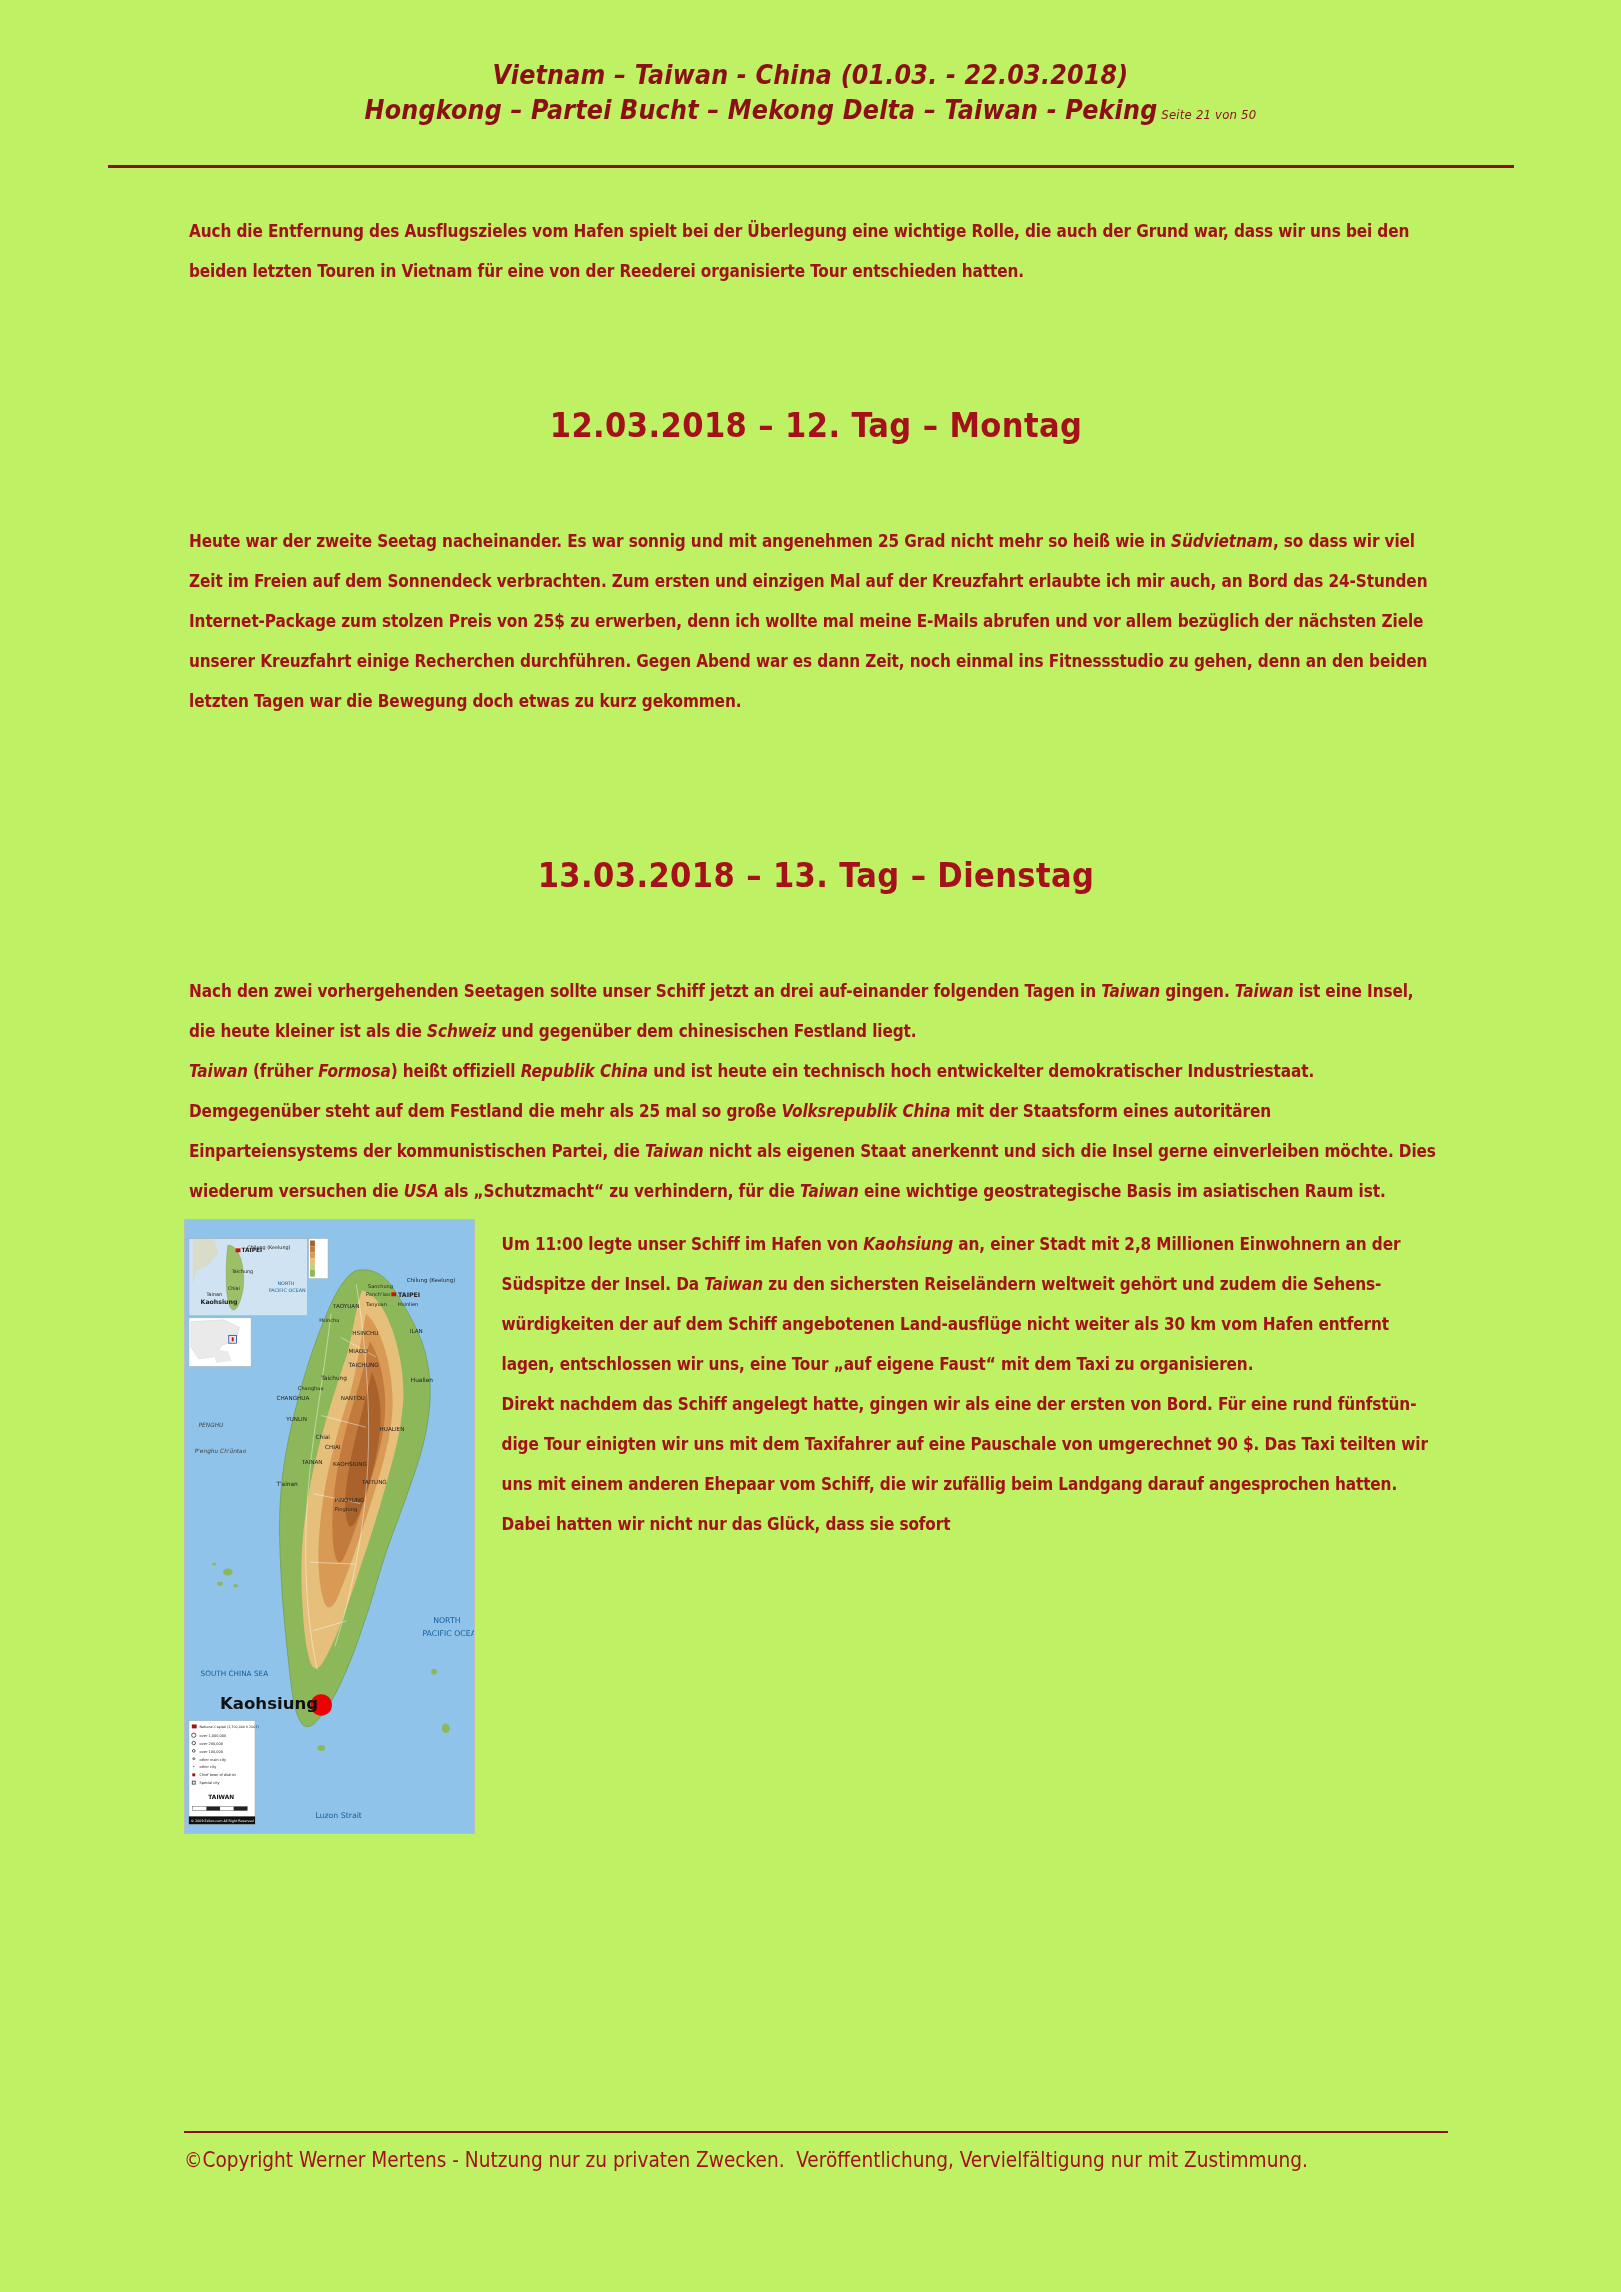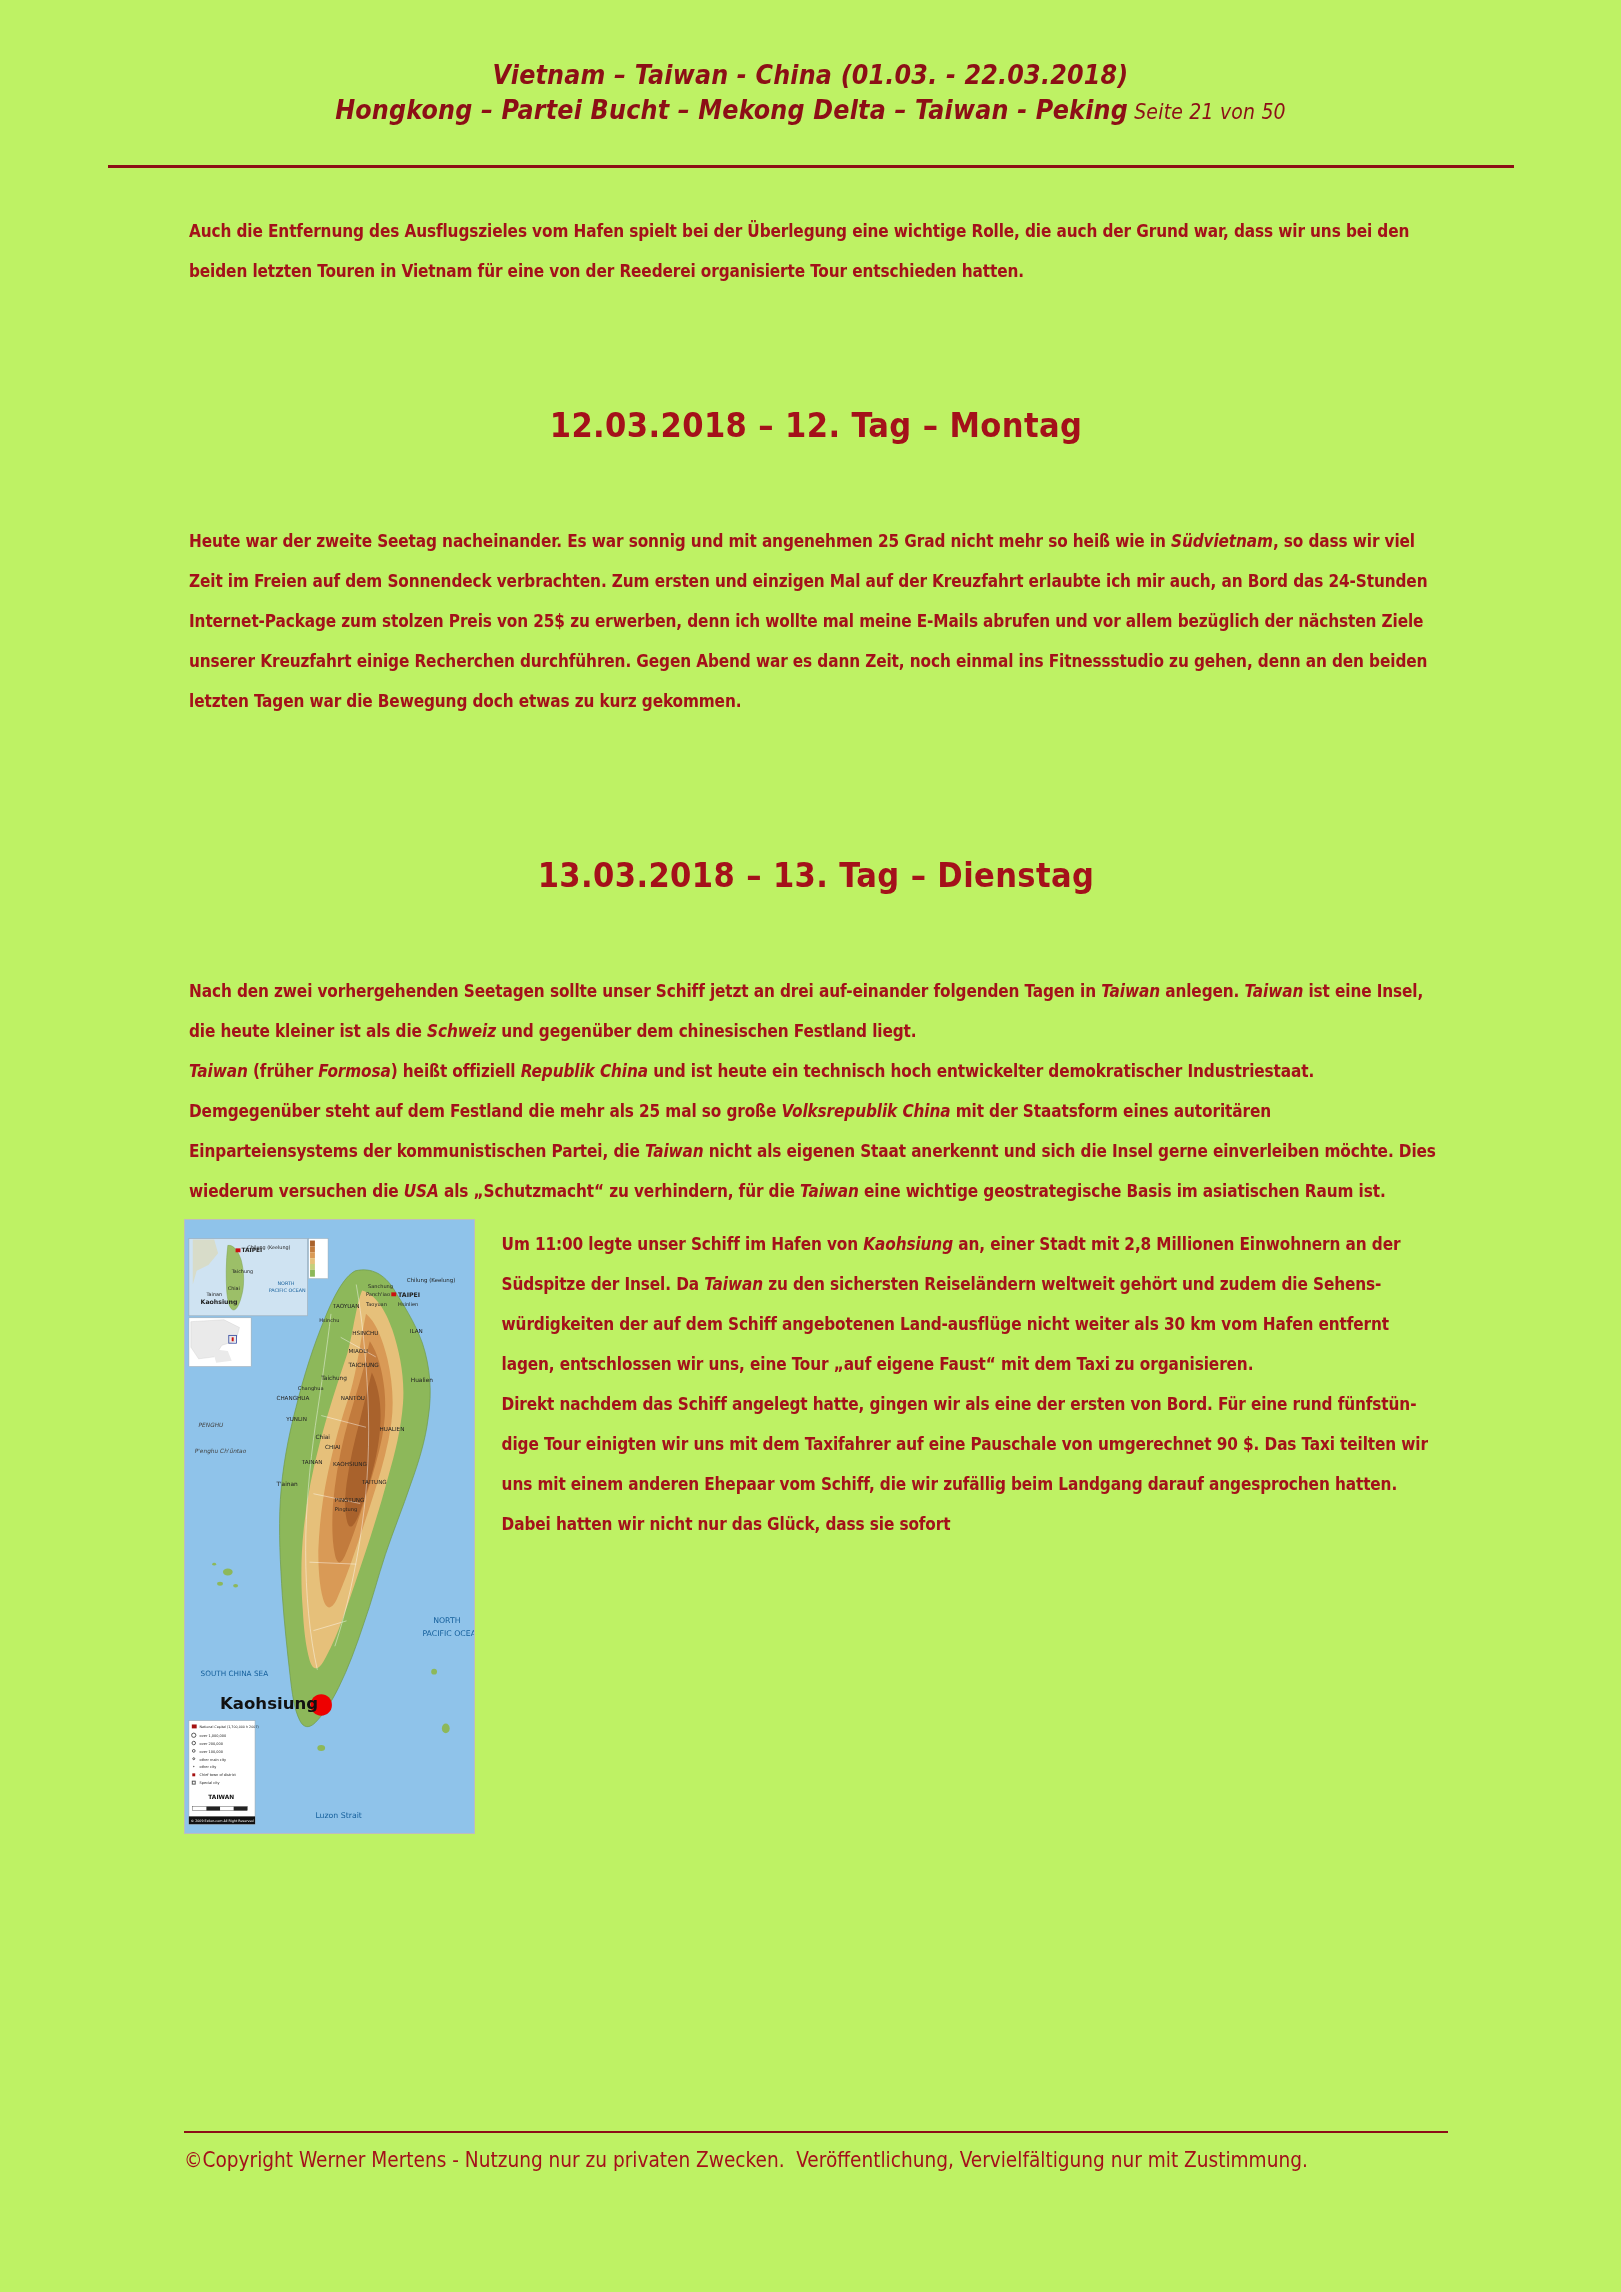--- a/index.html
+++ b/index.html
@@ -41,21 +41,21 @@
   }
   .hdr-line1 {
     font-size: 26.5px;
     line-height: 35px;
   }
   .hdr-line2 {
     font-size: 26.5px;
     line-height: 35px;
   }
   .hdr-page {
-    font-size: 21px;
+    font-size: 13px;
     font-weight: normal;
     font-style: italic;
   }
   .hdr-rule {
     position: absolute;
     left: 108px;
     top: 165px;
     width: 1406px;
     height: 2.9px;
     background: #8c0f16;
@@ -164,21 +164,21 @@
     <div class="gap-b"></div>
 
     <p class="para"><span>Heute war der zweite Seetag nacheinander. Es war sonnig und mit angenehmen 25 Grad nicht mehr so heiß wie in </span><i>Südvietnam</i><span>, so dass wir viel Zeit im Freien auf dem Sonnendeck verbrachten. Zum ersten und einzigen Mal auf der Kreuzfahrt erlaubte ich mir auch, an Bord das 24-Stunden Internet-Package zum stolzen Preis von 25$ zu erwerben, denn ich wollte mal meine E-Mails abrufen und vor allem bezüglich der nächsten Ziele unserer Kreuzfahrt einige Recherchen durchführen. Gegen Abend war es dann Zeit, noch einmal ins Fitnessstudio zu gehen, denn an den beiden letzten Tagen war die Bewegung doch etwas zu kurz gekommen.</span></p>
 
     <div class="gap-c"></div>
 
     <h2 class="dayhead">13.03.2018 – 13. Tag – Dienstag</h2>
 
     <div class="gap-d"></div>
 
-    <p class="para"><span>Nach den zwei vorhergehenden Seetagen sollte unser Schiff jetzt an drei auf-einander folgenden Tagen in </span><i>Taiwan</i><span> anlegen. </span><i>Taiwan</i><span> ist eine Insel, die heute kleiner ist als die </span><i>Schweiz</i><span> und gegenüber dem chinesischen Festland liegt.
+    <p class="para"><span>Nach den zwei vorhergehenden Seetagen sollte unser Schiff jetzt an drei auf-einander folgenden Tagen in </span><i>Taiwan</i><span> gingen. </span><i>Taiwan</i><span> ist eine Insel, die heute kleiner ist als die </span><i>Schweiz</i><span> und gegenüber dem chinesischen Festland liegt.
 </span><i>Taiwan</i><span> (früher </span><i>Formosa</i><span>) heißt offiziell </span><i>Republik China</i><span> und ist heute ein technisch hoch entwickelter demokratischer Industriestaat. Demgegenüber steht auf dem Festland die mehr als 25 mal so große </span><i>Volksrepublik China</i><span> mit der Staatsform eines autoritären Einparteiensystems der kommunistischen Partei, die </span><i>Taiwan</i><span> nicht als eigenen Staat anerkennt und sich die Insel gerne einverleiben möchte. Dies wiederum versuchen die </span><i>USA</i><span> als „Schutzmacht“ zu verhindern, für die </span><i>Taiwan</i><span> eine wichtige geostrategische Basis im asiatischen Raum ist.</span></p>
 
     <div class="mapblock">
 
       <div class="map-wrap">
         <svg class="map-svg" viewBox="0 0 297 627" preserveAspectRatio="none">
 
           <rect x="0" y="0" width="297" height="627" fill="#8fc3ea"></rect>
 
           <g>

